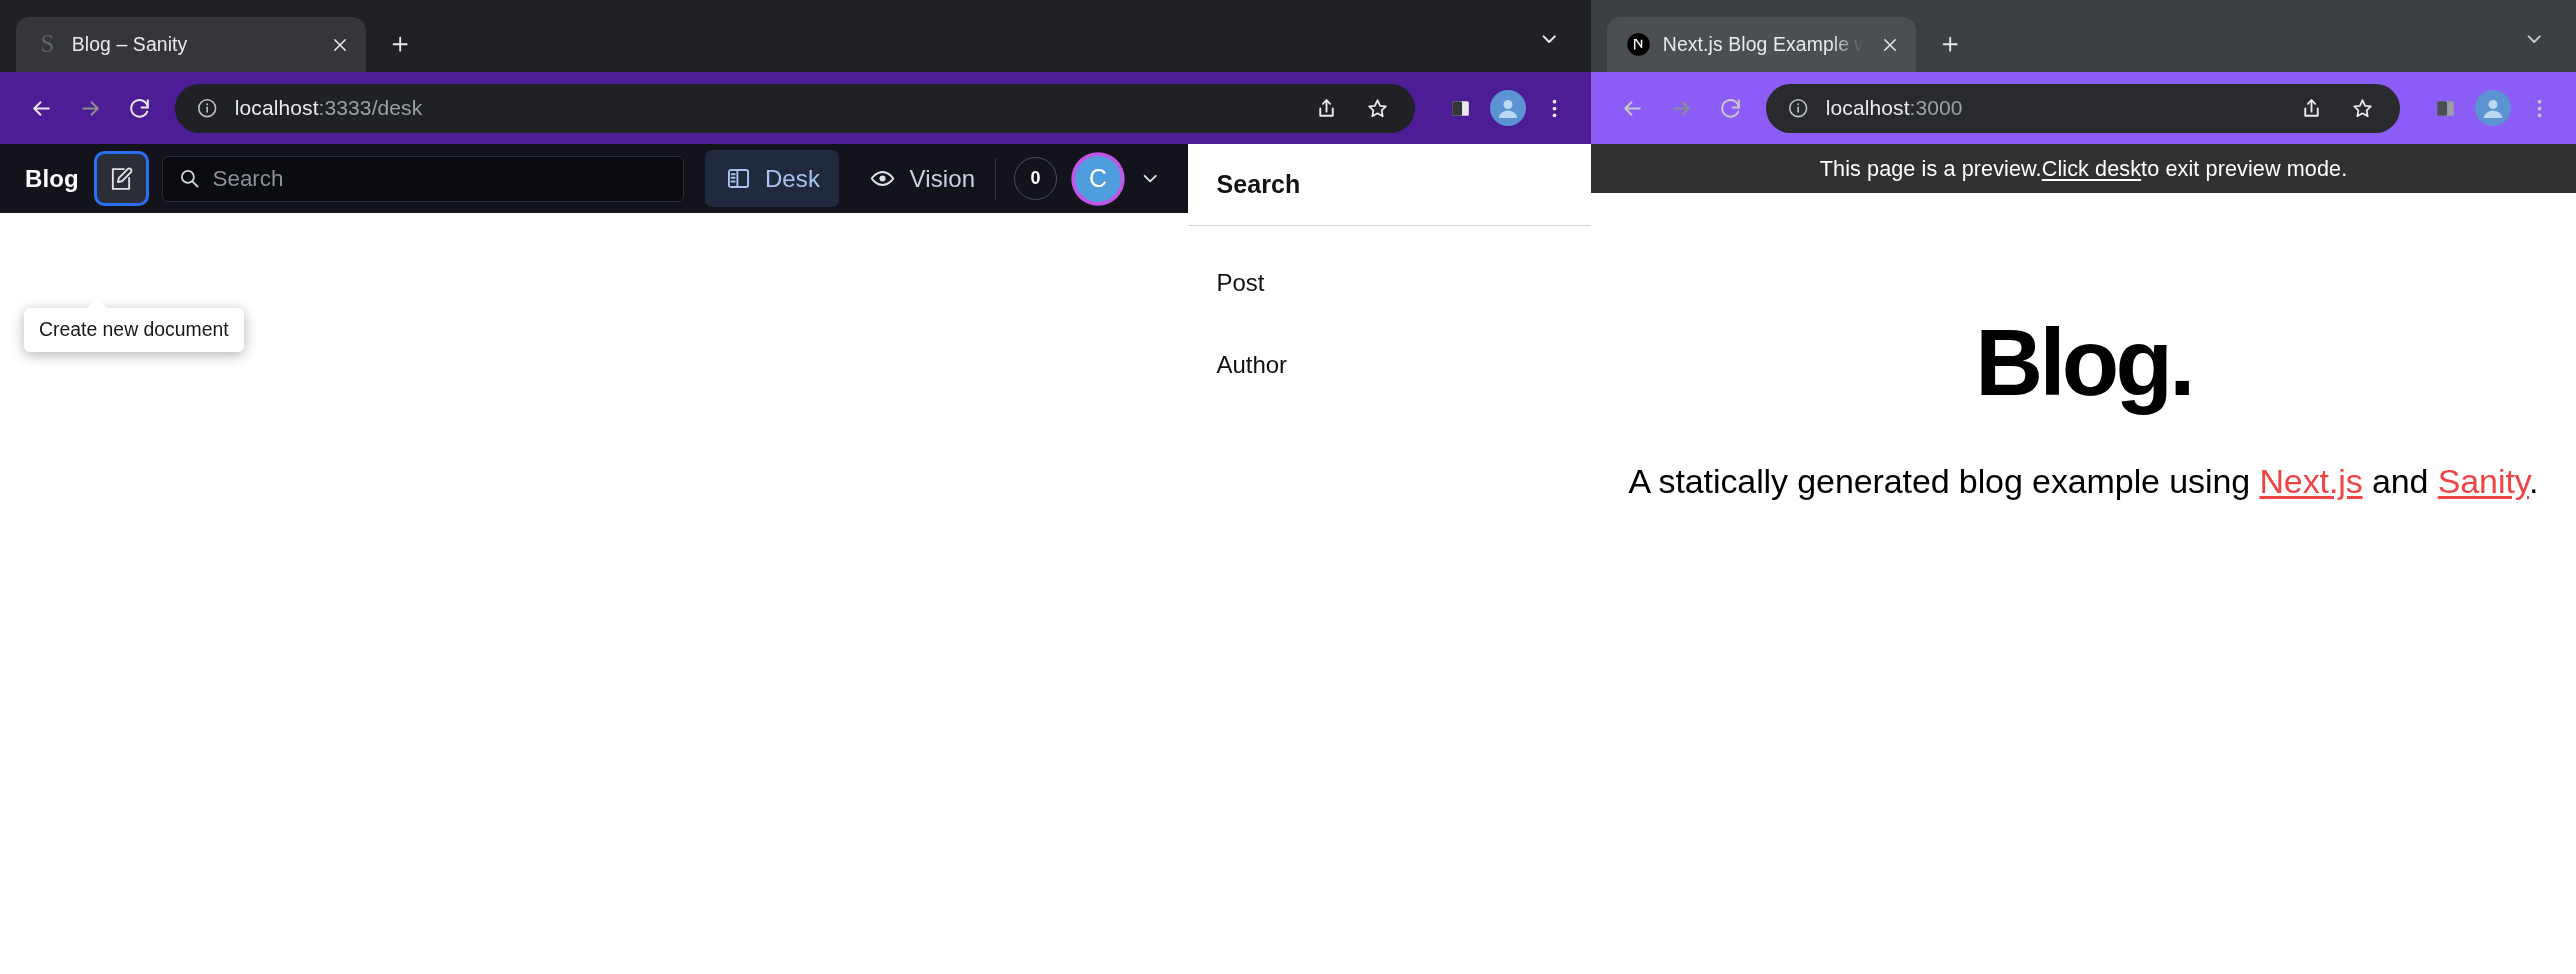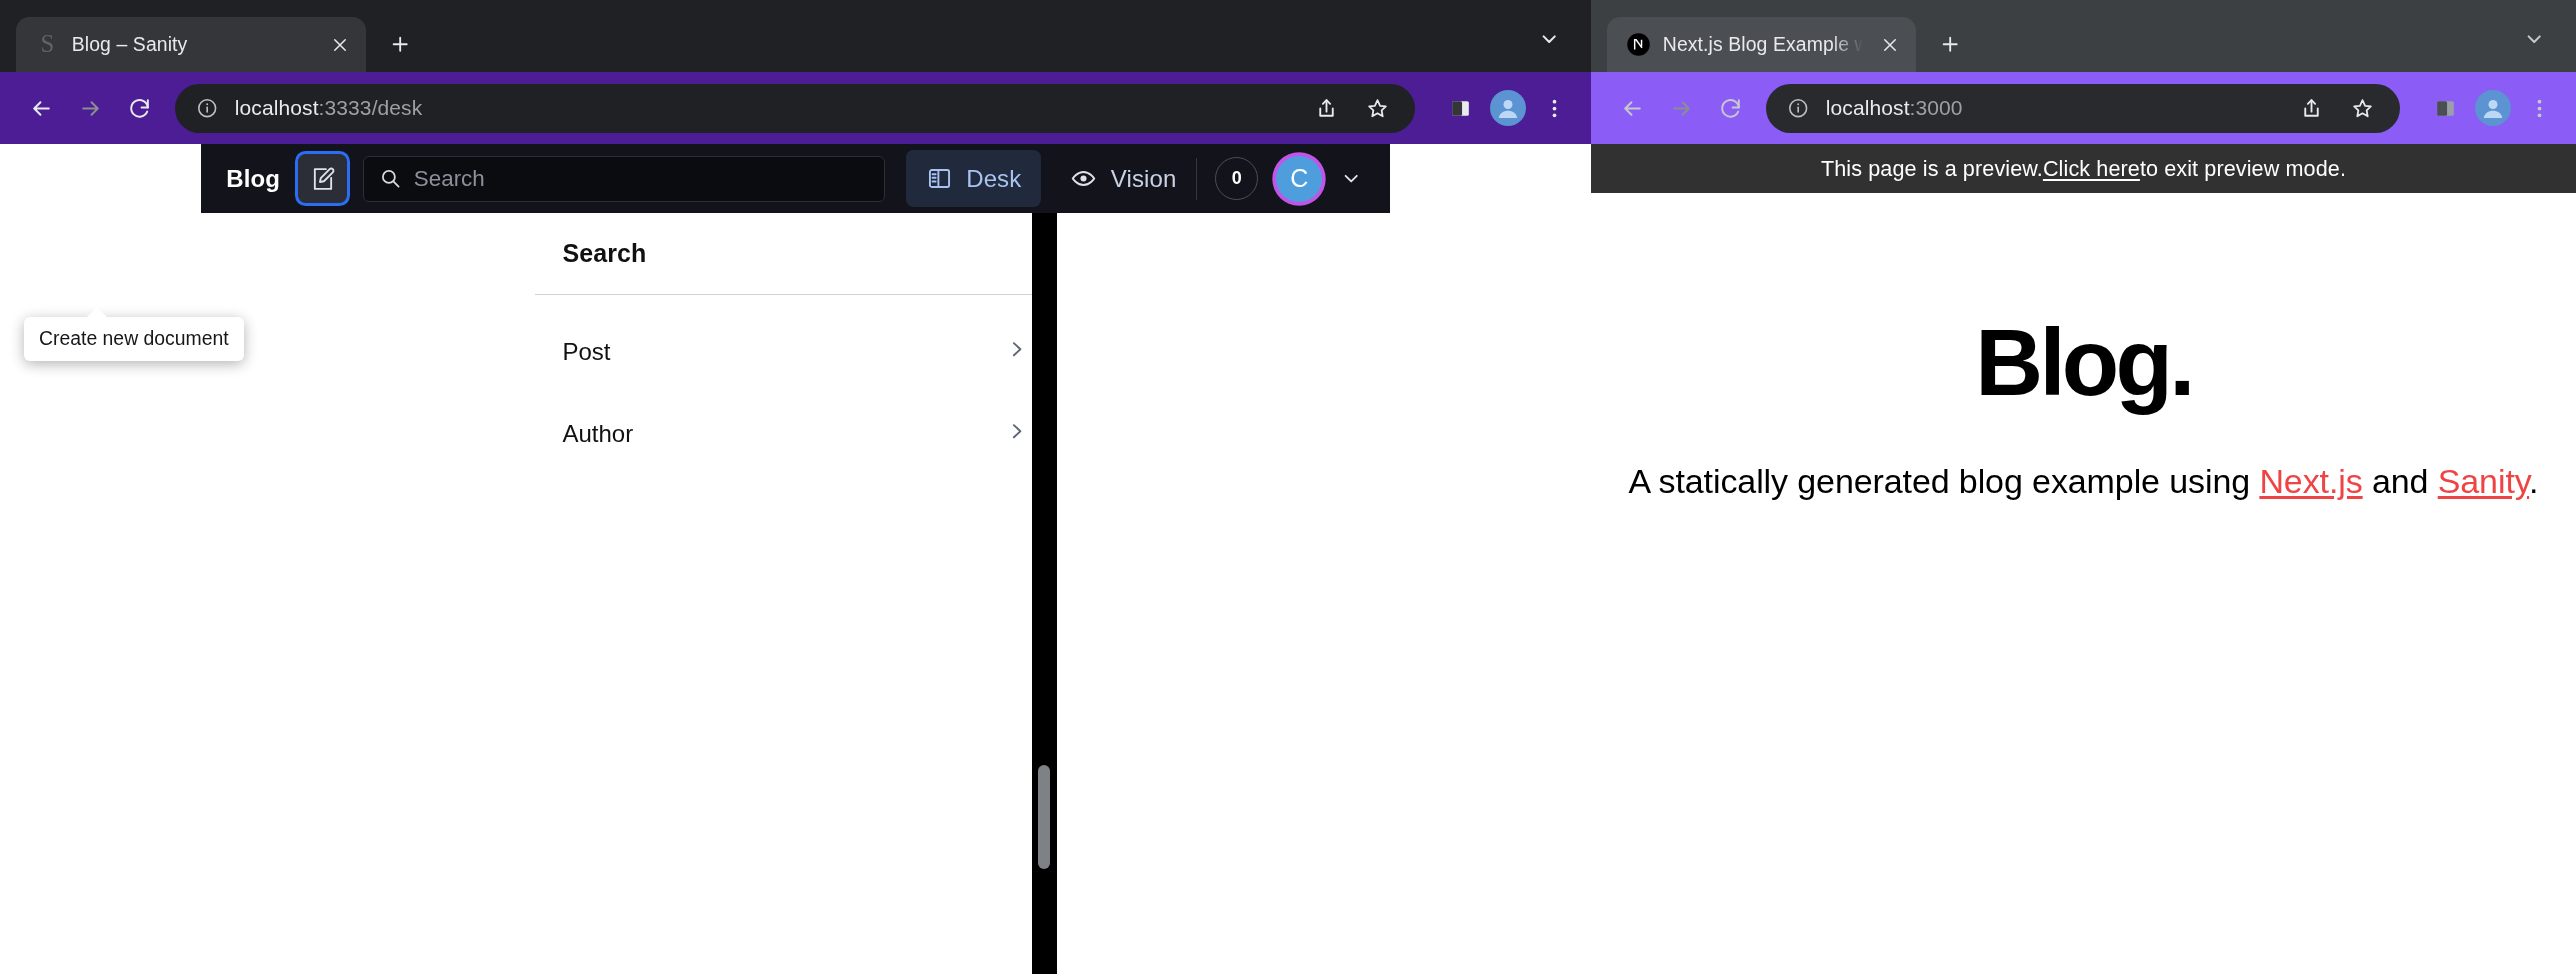--- a/index.html
+++ b/index.html
@@ -61,21 +61,21 @@
   .omni-url { font-size: 21px; color: #e8eaed; white-space: nowrap; letter-spacing: 0.1px; }
   .omni-url .dim { color: #9aa0a6; }
   .omni-actions { display: flex; align-items: center; gap: 4.5px; margin-left: auto; }
   .tb-right { display: flex; align-items: center; gap: 6px; padding-left: 7.5px; }
   .avatar-chrome { width: 36px; height: 36px; border-radius: 50%; background: #5b93d3; display: flex; align-items: center; justify-content: center; flex: 0 0 36px; }
   .avatar-chrome svg { width: 30px; height: 30px; }
 
   .viewport { flex: 1 1 auto; position: relative; overflow: hidden; }
 
   
-  .studio { width: 100%; height: 100%; background: #fff; display: flex; flex-direction: column; position: relative; align-items: center; }
+  .studio { width: 100%; height: 100%; background: #fff; display: flex; flex-direction: row; position: relative; }
   .studio-nav {
     height: 69px; flex: 0 0 69px; background: #13141b;
     display: flex; align-items: center; padding: 0 18px 0 25px; gap: 0;
   }
   .studio-brand { color: #fff; font-size: 24px; font-weight: 700; letter-spacing: 0.1px; margin-right: 18px; }
   .compose-btn {
     width: 49px; height: 49px; border-radius: 7.5px; background: #2b2d37;
     display: flex; align-items: center; justify-content: center;
     box-shadow: 0 0 0 3px #2a6ef5; position: relative;
   }
@@ -122,21 +122,21 @@
   .pane-title { font-size: 25px; font-weight: 700; color: #101112; letter-spacing: 0.1px; }
   .pane-list { flex: 1 1 auto; padding-top: 16.4px; }
   .pane-item {
     height: 82px; display: flex; align-items: center; justify-content: space-between;
     padding: 0 28px; color: #101112; font-size: 24px;
   }
   .pane-item svg { width: 22.4px; height: 22.4px; }
   .pane-rest { flex: 1 1 auto; background: #fff; }
 
   .tooltip {
-    position: absolute; left: 24px; top: 173px; z-index: 30;
+    position: absolute; left: 24px; top: 164px; z-index: 30;
     background: #fff; color: #16171a; font-size: 19.4px;
     padding: 10.4px 15px; border-radius: 6px;
     box-shadow: 0 3px 13.4px rgba(0,0,0,.30);
     white-space: nowrap;
   }
   .tooltip:after {
     content: ""; position: absolute; top: -10.4px; left: 63px;
     border-left: 10.4px solid transparent; border-right: 10.4px solid transparent;
     border-bottom: 10.4px solid #fff;
   }
@@ -442,21 +442,21 @@
               <circle cx="12" cy="18.5" r="1.8"></circle>
             </svg>
         </span>
       </div>
     </div>
 
     <div class="viewport">
       <div class="nextpage">
         <div class="preview-banner">
           <span>This page is a preview. </span>
-            <a href="#">Click here</a>
+            <a href="#">Click desk</a>
             <span> to exit preview mode.</span>
         </div>
         <div class="blog-hero">
           <div class="blog-title">Blog.</div>
           <div class="blog-sub"><span>A statically generated blog example using </span><a href="#">Next.js</a><span> and </span><a href="#">Sanity</a><span>.</span></div>
         </div>
       </div>
     </div>
   </div>
 

